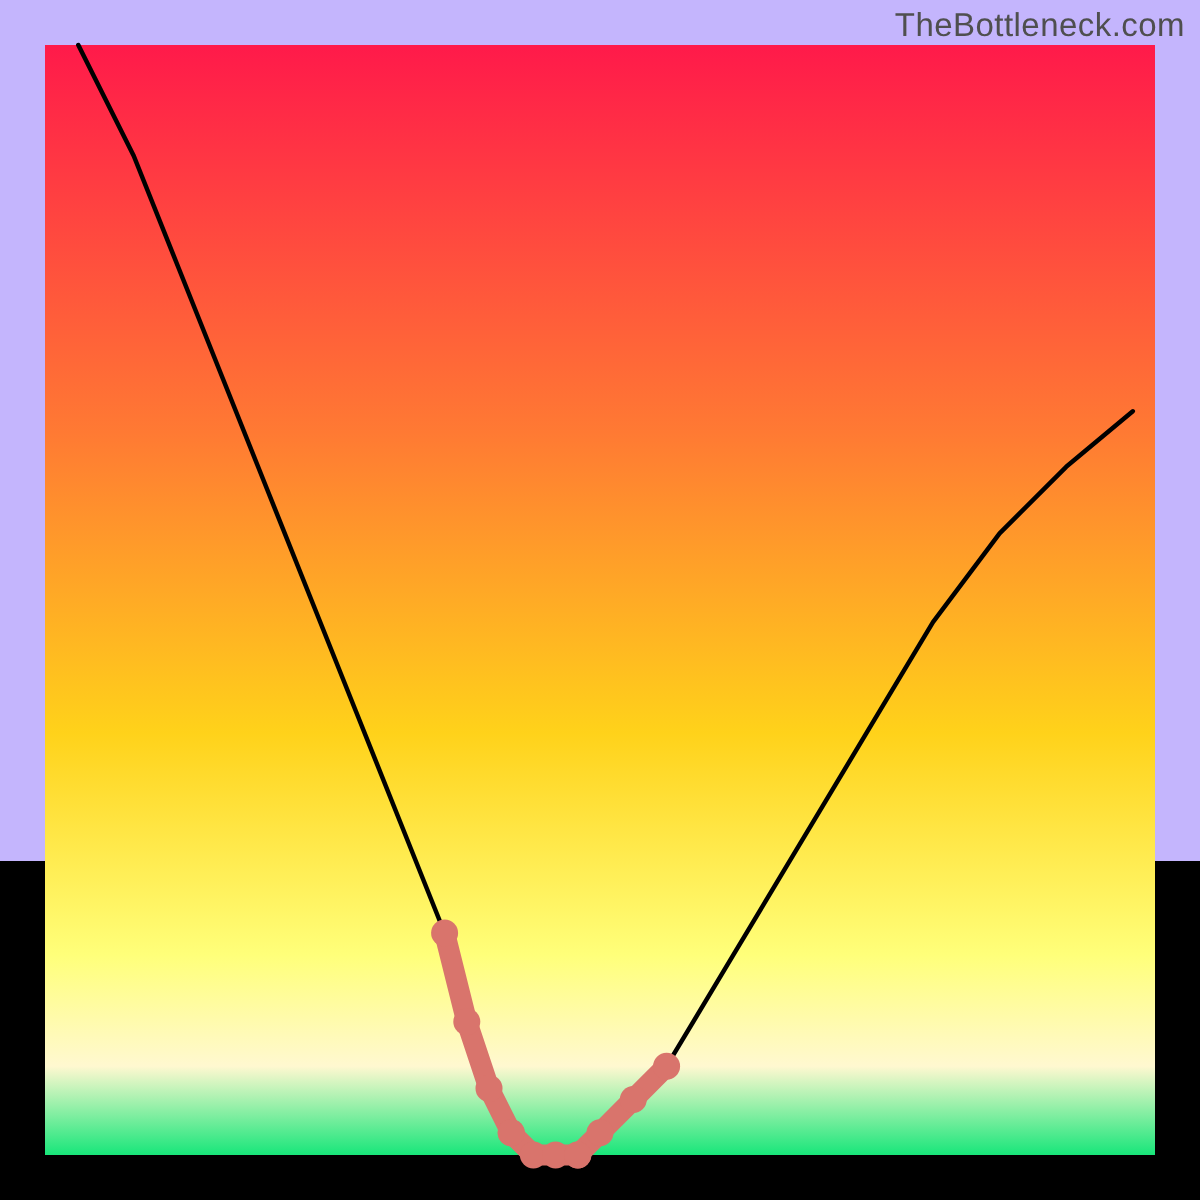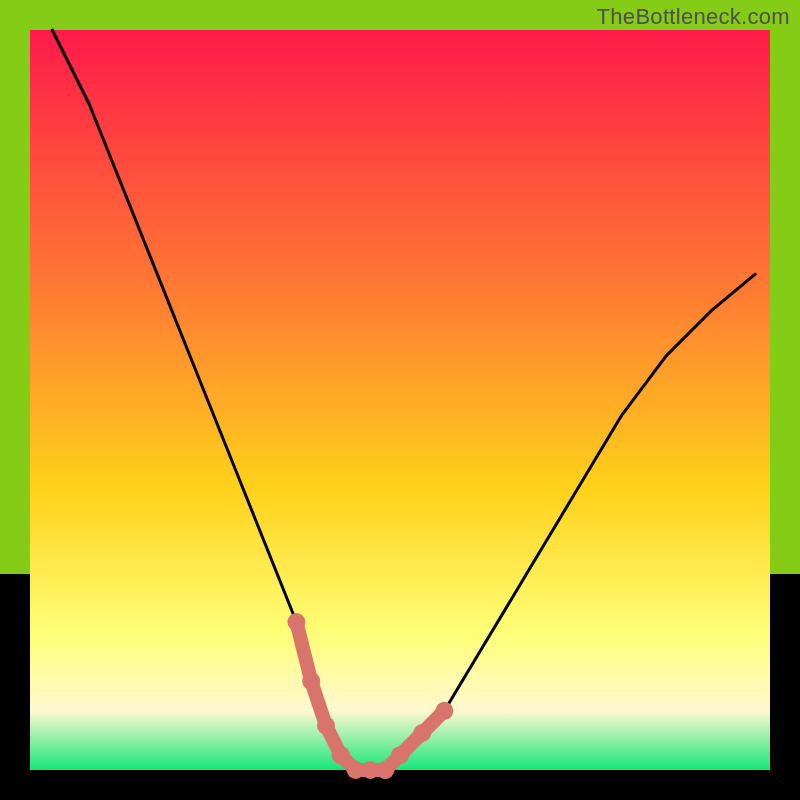--- a/index.html
+++ b/index.html
@@ -8,21 +8,21 @@
     width: 800px;
     height: 800px;
     background: #000;
     overflow: hidden;
     font-family: Arial, Helvetica, sans-serif;
   }
   .stage {
     position: relative;
     width: 800px;
     height: 574px;
-    background: #84cc16;
+    background: #c4b5fd;
   }
   .watermark {
     position: absolute;
     top: 4px;
     right: 10px;
     color: #4f4f4f;
     font-size: 22px;
     font-weight: 500;
     letter-spacing: 0.3px;
     z-index: 5;

